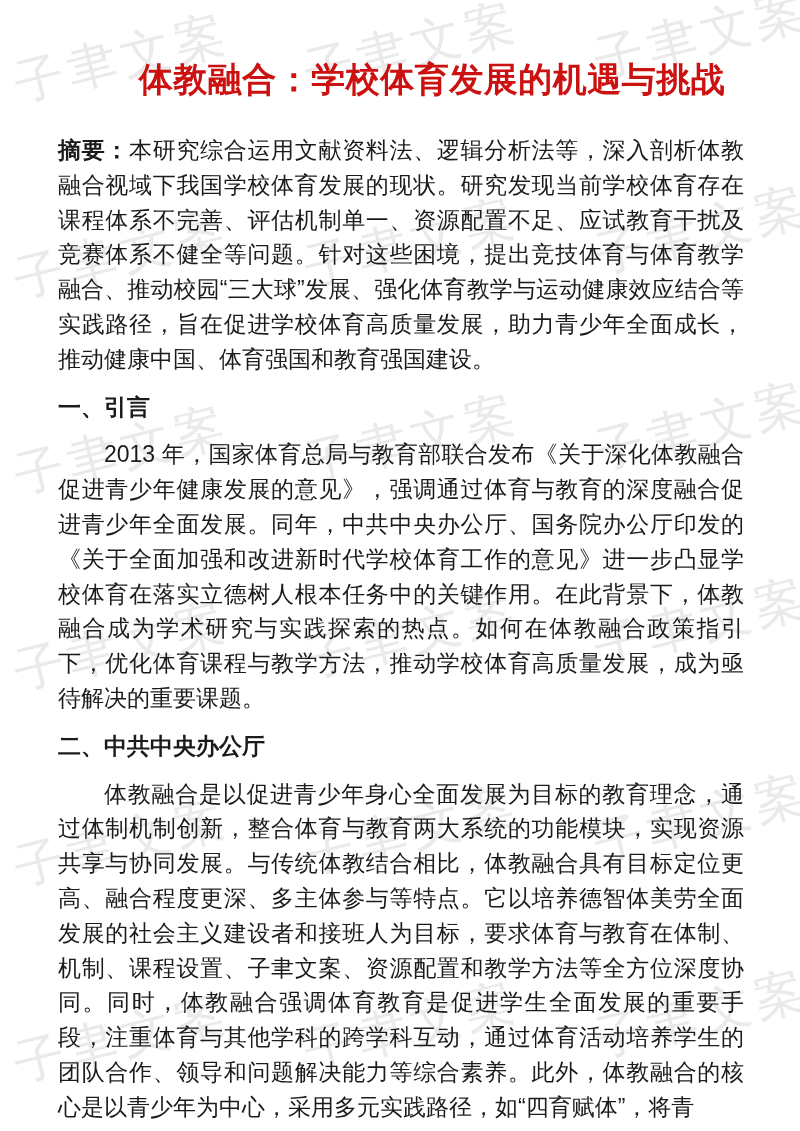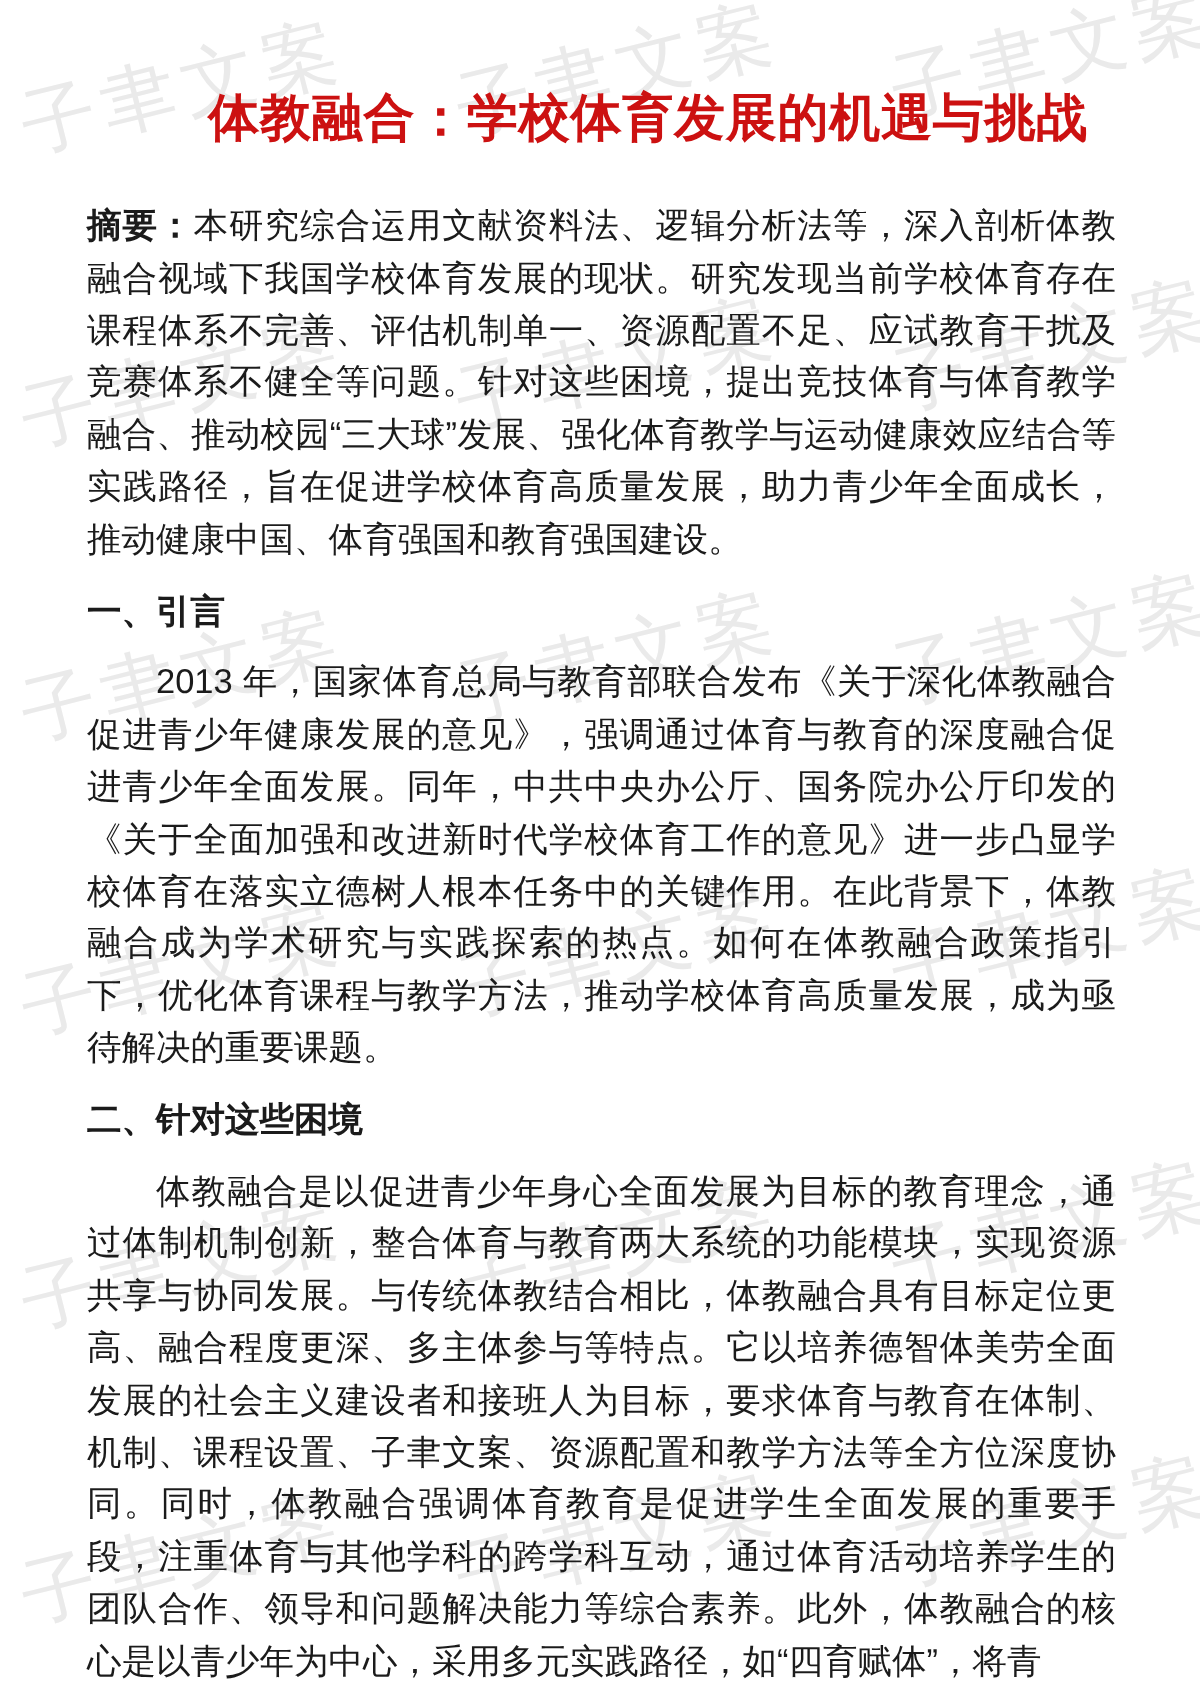--- a/index.html
+++ b/index.html
@@ -118,19 +118,19 @@
 
     <div class="content">
 
       <p><span class="b">摘要：</span><span>本研究综合运用文献资料法、逻辑分析法等，深入剖析体教融合视域下我国学校体育发展的现状。研究发现当前学校体育存在课程体系不完善、评估机制单一、资源配置不足、应试教育干扰及竞赛体系不健全等问题。针对这些困境，提出竞技体育与体育教学融合、推动校园“三大球”发展、强化体育教学与运动健康效应结合等实践路径，旨在促进学校体育高质量发展，助力青少年全面成长，推动健康中国、体育强国和教育强国建设。</span></p>
 
 
       <h2>一、引言</h2>
 
       <p class="indent">2013 年，国家体育总局与教育部联合发布《关于深化体教融合促进青少年健康发展的意见》，强调通过体育与教育的深度融合促进青少年全面发展。同年，中共中央办公厅、国务院办公厅印发的《关于全面加强和改进新时代学校体育工作的意见》进一步凸显学校体育在落实立德树人根本任务中的关键作用。在此背景下，体教融合成为学术研究与实践探索的热点。如何在体教融合政策指引下，优化体育课程与教学方法，推动学校体育高质量发展，成为亟待解决的重要课题。</p>
 
-      <h2>二、针对这些困境</h2>
+      <h2>二、中共中央办公厅</h2>
 
       <p class="indent">体教融合是以促进青少年身心全面发展为目标的教育理念，通过体制机制创新，整合体育与教育两大系统的功能模块，实现资源共享与协同发展。与传统体教结合相比，体教融合具有目标定位更高、融合程度更深、多主体参与等特点。它以培养德智体美劳全面发展的社会主义建设者和接班人为目标，要求体育与教育在体制、机制、课程设置、子聿文案、资源配置和教学方法等全方位深度协同。同时，体教融合强调体育教育是促进学生全面发展的重要手段，注重体育与其他学科的跨学科互动，通过体育活动培养学生的团队合作、领导和问题解决能力等综合素养。此外，体教融合的核心是以青少年为中心，采用多元实践路径，如“四育赋体”，将青</p>
 
     </div>
   </div>
 </div>
 
 </body></html>

